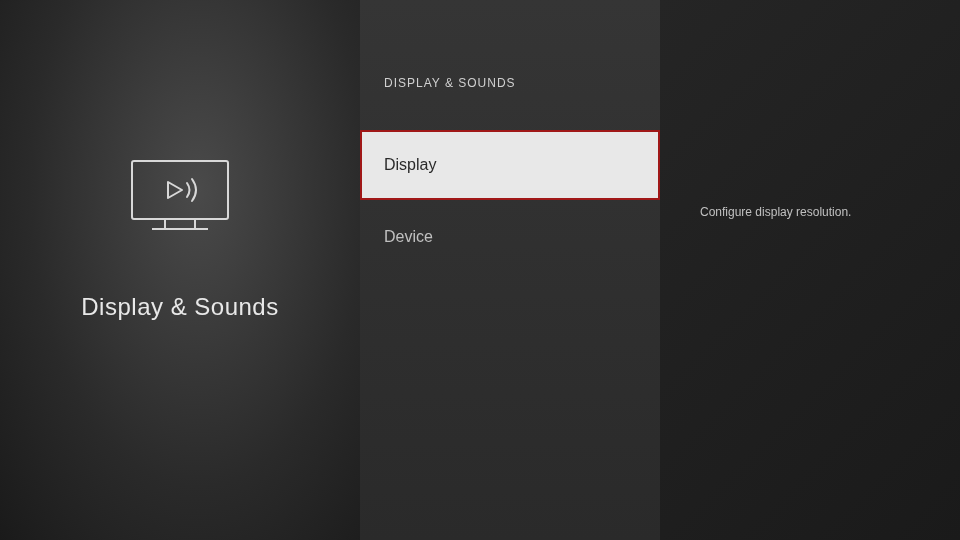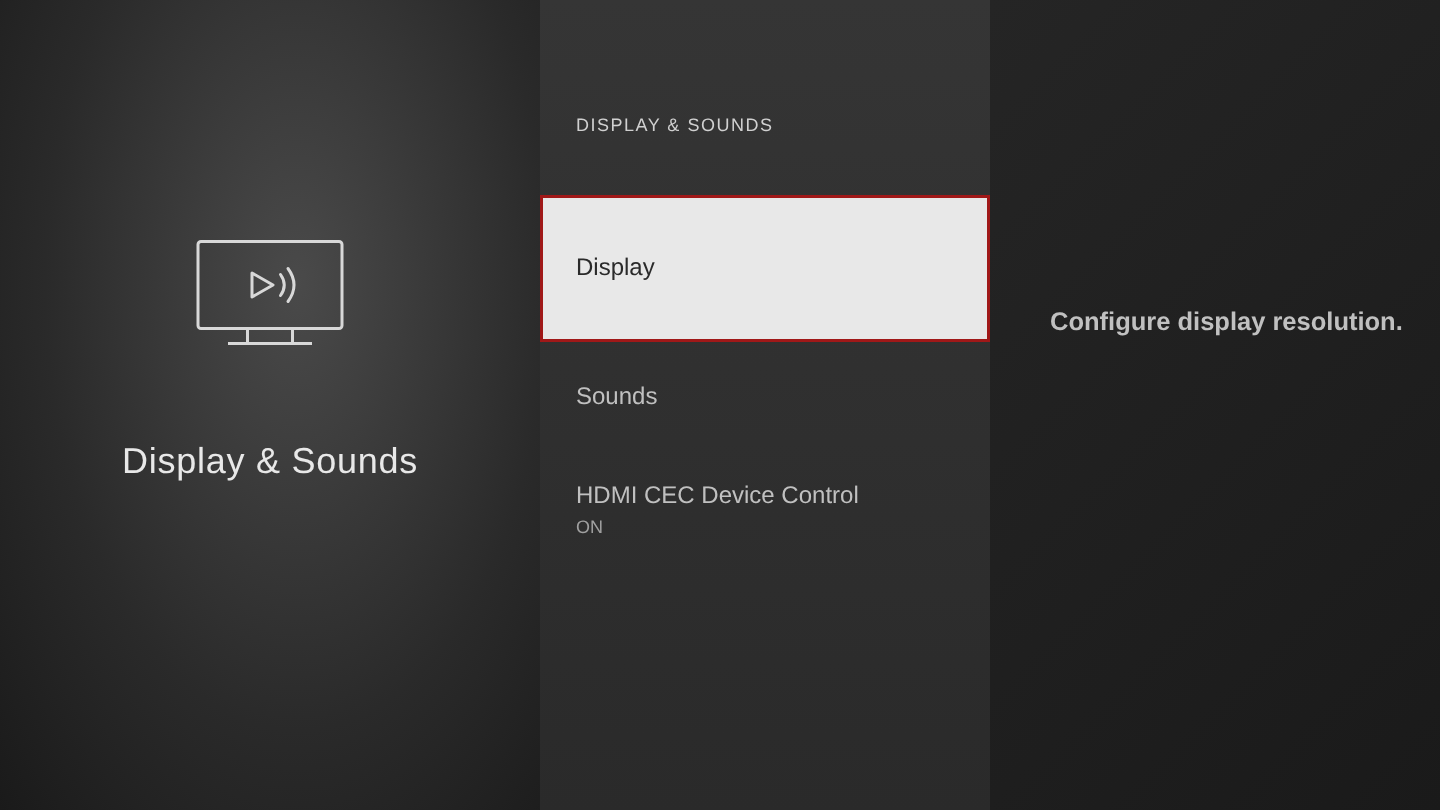--- a/index.html
+++ b/index.html
@@ -61,43 +61,43 @@
       font-weight: 400;
       cursor: pointer;
       margin-bottom: 8px;
     }
     
     .menu-item.selected {
       background: #e8e8e8;
       color: #2a2a2a;
       font-weight: 500;
       border: 2px solid #a01818;
-      padding: 38px 22px;
+      padding: 24px 22px;
       margin-bottom: 8px;
     }
     
     .menu-item-sub {
       color: #a0a0a0;
       font-size: 12px;
       margin-top: 4px;
     }
     
     .right-panel {
       flex: 1;
       height: 100%;
       background: linear-gradient(135deg, #252525 0%, #1a1a1a 100%);
       padding-top: 205px;
       padding-left: 40px;
       padding-right: 20px;
     }
     
     .description-text {
       color: #c0c0c0;
-      font-size: 17px;
-      font-weight: 700;
+      font-size: 12px;
+      font-weight: 400;
     }
   </style>
 </head>
 <body>
 
 <div class="left-panel">
   <div class="tv-icon">
     <svg width="100" height="80" viewBox="0 0 100 80">
       <rect x="2" y="2" width="96" height="58" rx="2" fill="none" stroke="#d8d8d8" stroke-width="2"></rect>
       <line x1="35" y1="60" x2="35" y2="70" stroke="#d8d8d8" stroke-width="2"></line>
@@ -113,25 +113,21 @@
 
 <div class="middle-panel">
   <div class="section-header">DISPLAY &amp; SOUNDS</div>
 
 
   <div class="menu-item selected">
     <span>Display</span>
   </div>
 
   <div class="menu-item">
-    <span>Sounds</span>
+    <span>Device</span>
   </div>
 
 
-  <div class="menu-item">
-    <span>HDMI CEC Device Control</span>
-    <div class="menu-item-sub">ON</div>
-  </div>
 </div>
 
 <div class="right-panel">
   <div class="description-text">Configure display resolution.</div>
 </div>
 
 </body></html>

